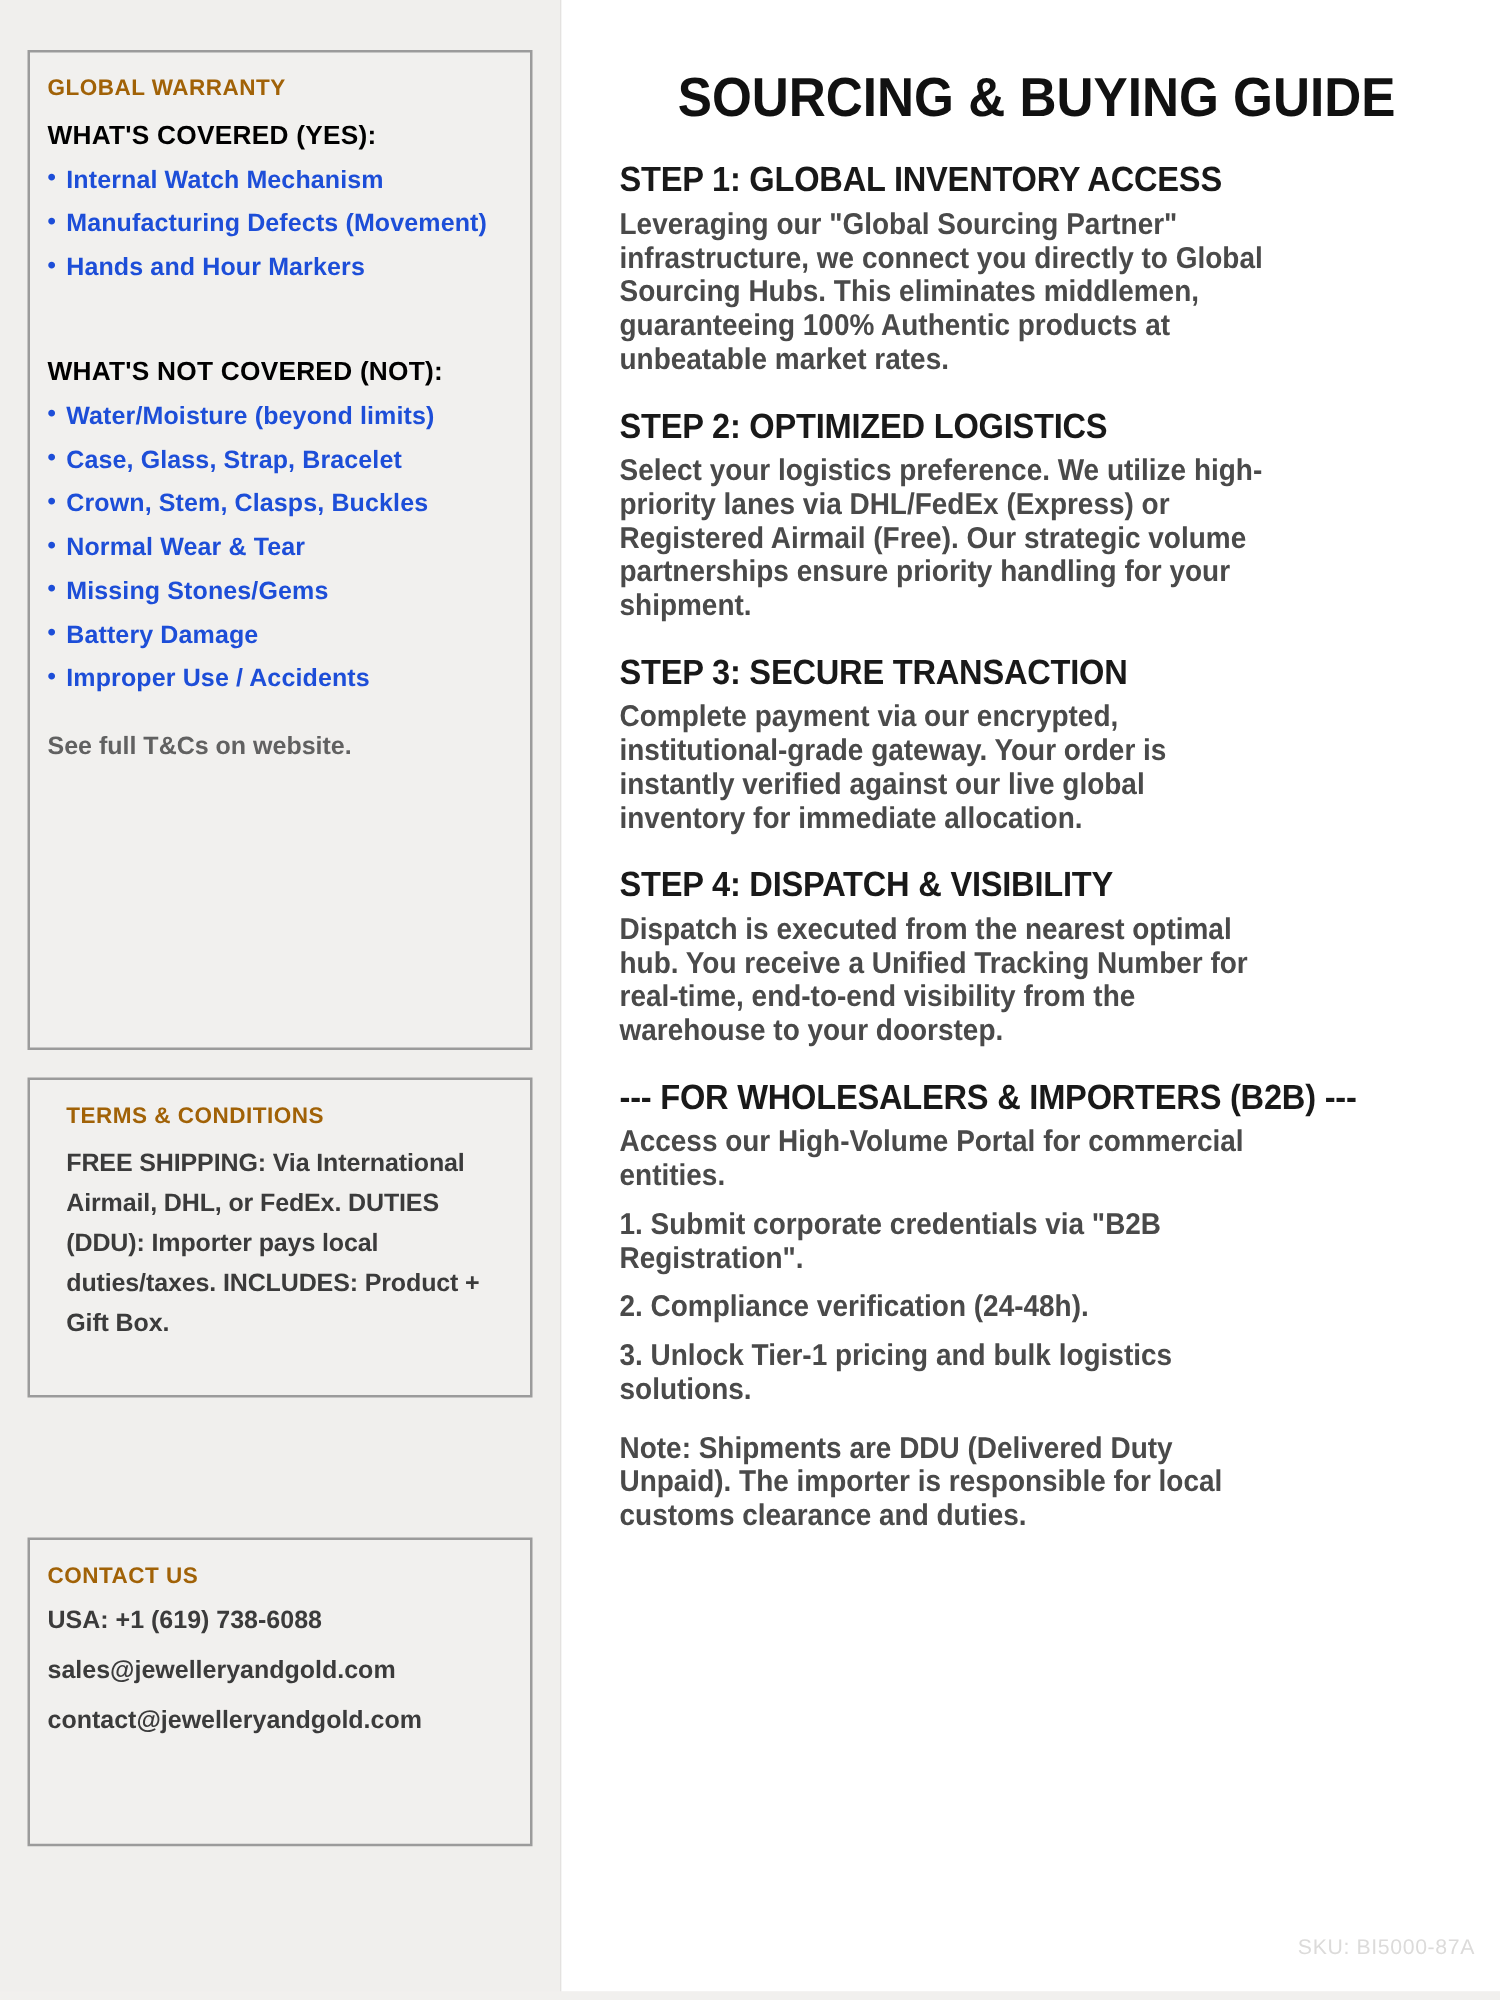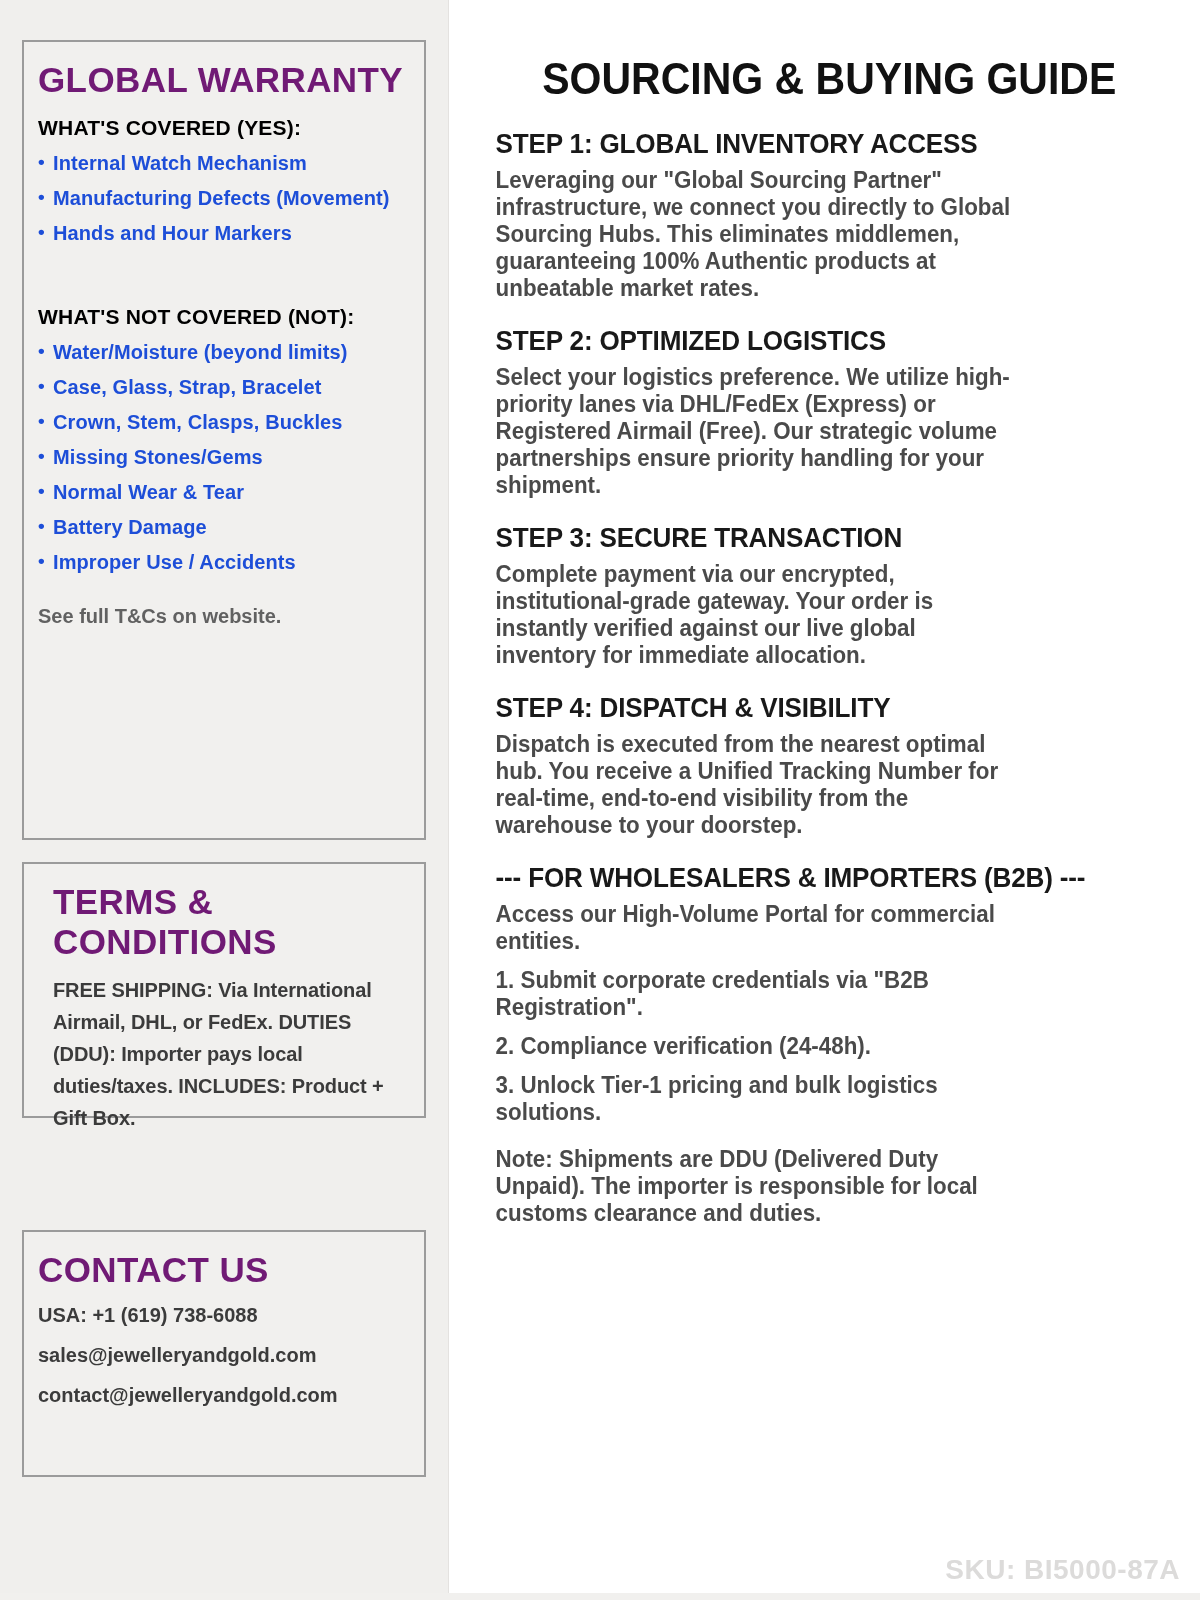--- a/index.html
+++ b/index.html
@@ -23,22 +23,22 @@
     border: 2px solid #9b9b9b;
     box-sizing: border-box;
     padding: 16px 14px;
     background: #f1f0ee;
   }
   #box-warranty { top: 40px;  height: 800px; }
   #box-terms    { top: 862px; height: 256px; padding-left: 29px; }
   #box-contact  { top: 1230px; height: 247px; }
 
   .sbox-title {
-    margin: 2px 0 0; font-size: 35px; font-weight: 800;
-    color: #701a75; letter-spacing: .4px;
+    margin: 2px 0 0; font-size: 18px; font-weight: 800;
+    color: #a16207; letter-spacing: .4px;
   }
   .sub-heading {
     margin: 16px 0 0; font-size: 21px; font-weight: 800;
     color: #000000; letter-spacing: .2px;
   }
   .sub-heading.gap { margin-top: 61px; }
   ul.bullets { list-style: none; margin: 12px 0 0; padding: 0; }
   .bullets li {
     position: relative; padding-left: 15px; margin: 0 0 13px;
     font-size: 20px; font-weight: 700; color: #1d4ed8;
@@ -70,22 +70,22 @@
     font-weight: 800; color: #191919; letter-spacing: -.2px;
   }
   .step-body {
     margin: 7px 0 0; font-size: 24px; line-height: 27px;
     font-weight: 700; color: #4a4a4a; max-width: 565px; letter-spacing: 0;
   }
   .b2b-item { margin-top: 12px; }
   .note { margin-top: 20px; }
 
   .sku {
-    position: absolute; right: 20px; bottom: 14px;
-    font-size: 28px; font-weight: 700; color: #dcdbda; letter-spacing: .5px;
+    position: absolute; right: 20px; bottom: 32px;
+    font-size: 17px; font-weight: 400; color: #dcdbda; letter-spacing: .5px;
   }
   .bottom-strip {
     position: absolute; left: 0; right: 0; bottom: 0; height: 7px;
     background: #f1f0ee;
   }
 </style>
 </head>
 <body>
 
 <div class="sidebar">
@@ -96,22 +96,22 @@
     <ul class="bullets">
       <li>Internal Watch Mechanism</li>
       <li>Manufacturing Defects (Movement)</li>
       <li>Hands and Hour Markers</li>
     </ul>
     <h3 class="sub-heading gap">WHAT'S NOT COVERED (NOT):</h3>
     <ul class="bullets">
       <li>Water/Moisture (beyond limits)</li>
       <li>Case, Glass, Strap, Bracelet</li>
       <li>Crown, Stem, Clasps, Buckles</li>
+      <li>Normal Wear &amp; Tear</li>
       <li>Missing Stones/Gems</li>
-      <li>Normal Wear &amp; Tear</li>
       <li>Battery Damage</li>
       <li>Improper Use / Accidents</li>
     </ul>
     <p class="footnote">See full T&amp;Cs on website.</p>
   </div>
 
   <div class="sbox" id="box-terms">
     <h2 class="sbox-title">TERMS &amp; CONDITIONS</h2>
     <p class="terms-body">FREE SHIPPING: Via International Airmail, DHL, or FedEx.  DUTIES (DDU): Importer pays local duties/taxes.  INCLUDES: Product + Gift Box.</p>
   </div>

